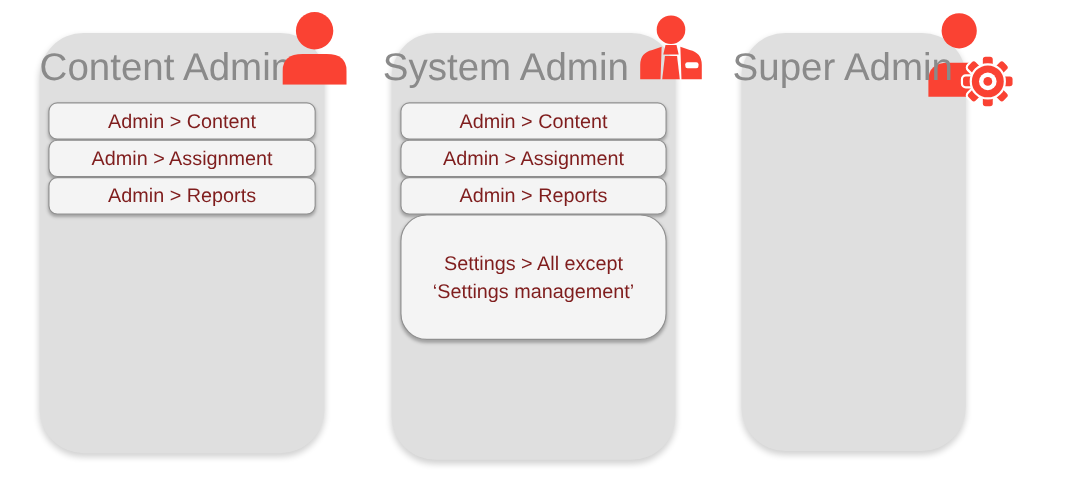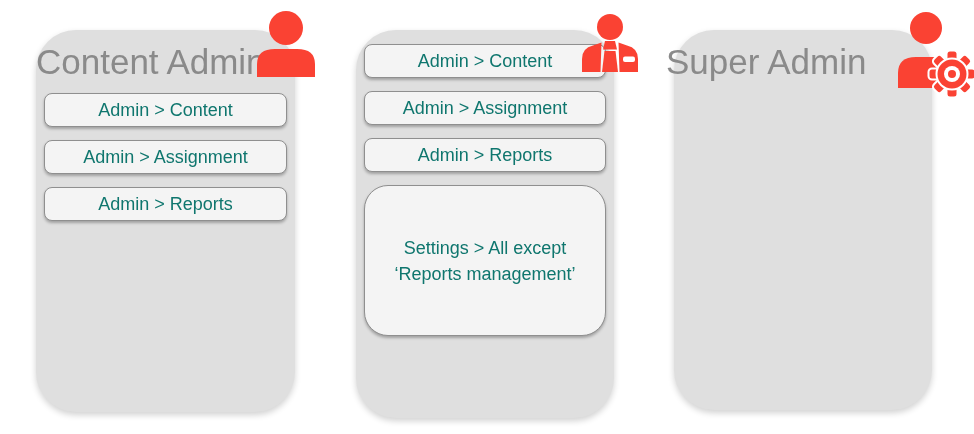--- a/index.html
+++ b/index.html
@@ -9,45 +9,44 @@
     font-family:"Liberation Sans", sans-serif;
   }
   .card{
     position:absolute;top:30px;
     background:#dfdfdf;
     border-radius:40px;
     box-shadow:0 3px 6px rgba(0,0,0,0.18);
   }
   .card-1{left:36px;width:259px;height:382px;}
   .card-2{left:356px;width:258px;height:388px;}
-  .card-3{left:674px;width:258px;height:380px;}
+  .card-3{left:674px;width:204px;height:380px;}
   .card-title{
     display:block;text-align:left;
     margin-top:15px;
     font-size:35px;line-height:34px;
     color:#8a8a8a;
     white-space:nowrap;
   }
   .card-2 .card-title, .card-3 .card-title{
     
     transform:translateX(-8px);
   }
   .chip-list{padding:14px 8px 0 8px;}
   .chip{
     height:34px;box-sizing:border-box;
     background:#f4f4f4;
     border:1.5px solid #8f8f8f;
     border-radius:8px;
-    margin-bottom:13px;
     display:flex;align-items:center;justify-content:center;
-    font-size:18px;color:#0f766e;
+    font-size:18px;color:#7f1d1d;
     box-shadow:0 2px 3px rgba(0,0,0,0.28);
   }
   .big-chip{
-    height:151px;
+    height:114px;
     border-radius:24px;
     flex-direction:column;
     line-height:26px;
     text-align:center;
   }
   .card-icon{
     position:absolute;
     pointer-events:none;
   }
   .card-1 .card-icon{top:-19px;right:-22px;width:62px;height:66px;}
@@ -78,27 +77,28 @@
       <g fill="#fa4233">
         <circle cx="30" cy="15" r="13"></circle>
         <path d="M25 29 L35 29 L37 37.5 L23 37.5 Z"></path>
         <path d="M24.5 39 L35.5 39 L38 60 L22 60 Z"></path>
         <path d="M2 60 L2 47 Q2 36 13 33.5 L21.5 30.5 L20.5 60 Z"></path>
         <path d="M58 60 L58 47 Q58 36 47 33.5 L38.5 30.5 L39.5 60 Z"></path>
       </g>
       <rect x="43" y="44.5" width="12" height="5.5" rx="2" fill="#ffffff"></rect>
     </svg>
   </span>
+  <span class="card-title">System Admin</span>
   <div class="chip-list">
     <div class="chip">Admin &gt; Content</div>
     <div class="chip">Admin &gt; Assignment</div>
     <div class="chip">Admin &gt; Reports</div>
     <div class="chip big-chip">
       <span>Settings &gt; All except</span>
-      <span>‘Reports management’</span>
+      <span>‘Settings management’</span>
     </div>
   </div>
 </div>
 
 <div class="card card-3">
   <span class="card-icon">
     <svg viewBox="0 0 80 88" width="80" height="88" aria-hidden="true">
       <circle cx="30" cy="18" r="16" fill="#fa4233"></circle>
       <path d="M2 78 L2 63 Q2 47 20 47 L40 47 Q58 47 58 63 L58 78 Z" fill="#fa4233"></path>
       <g transform="translate(56,64)">

